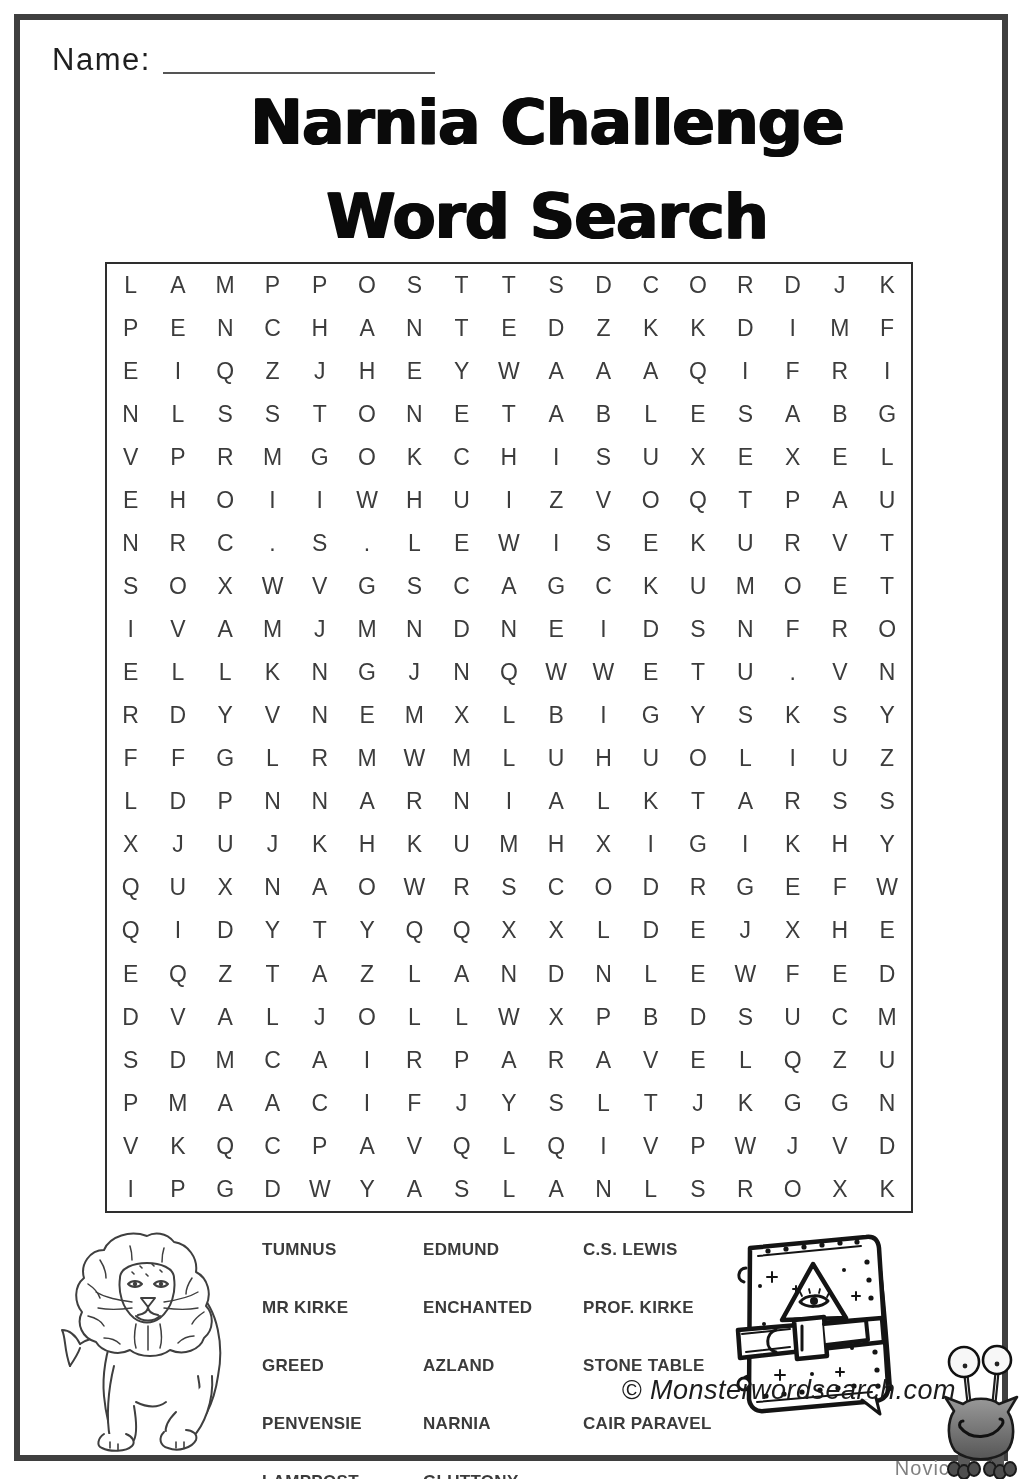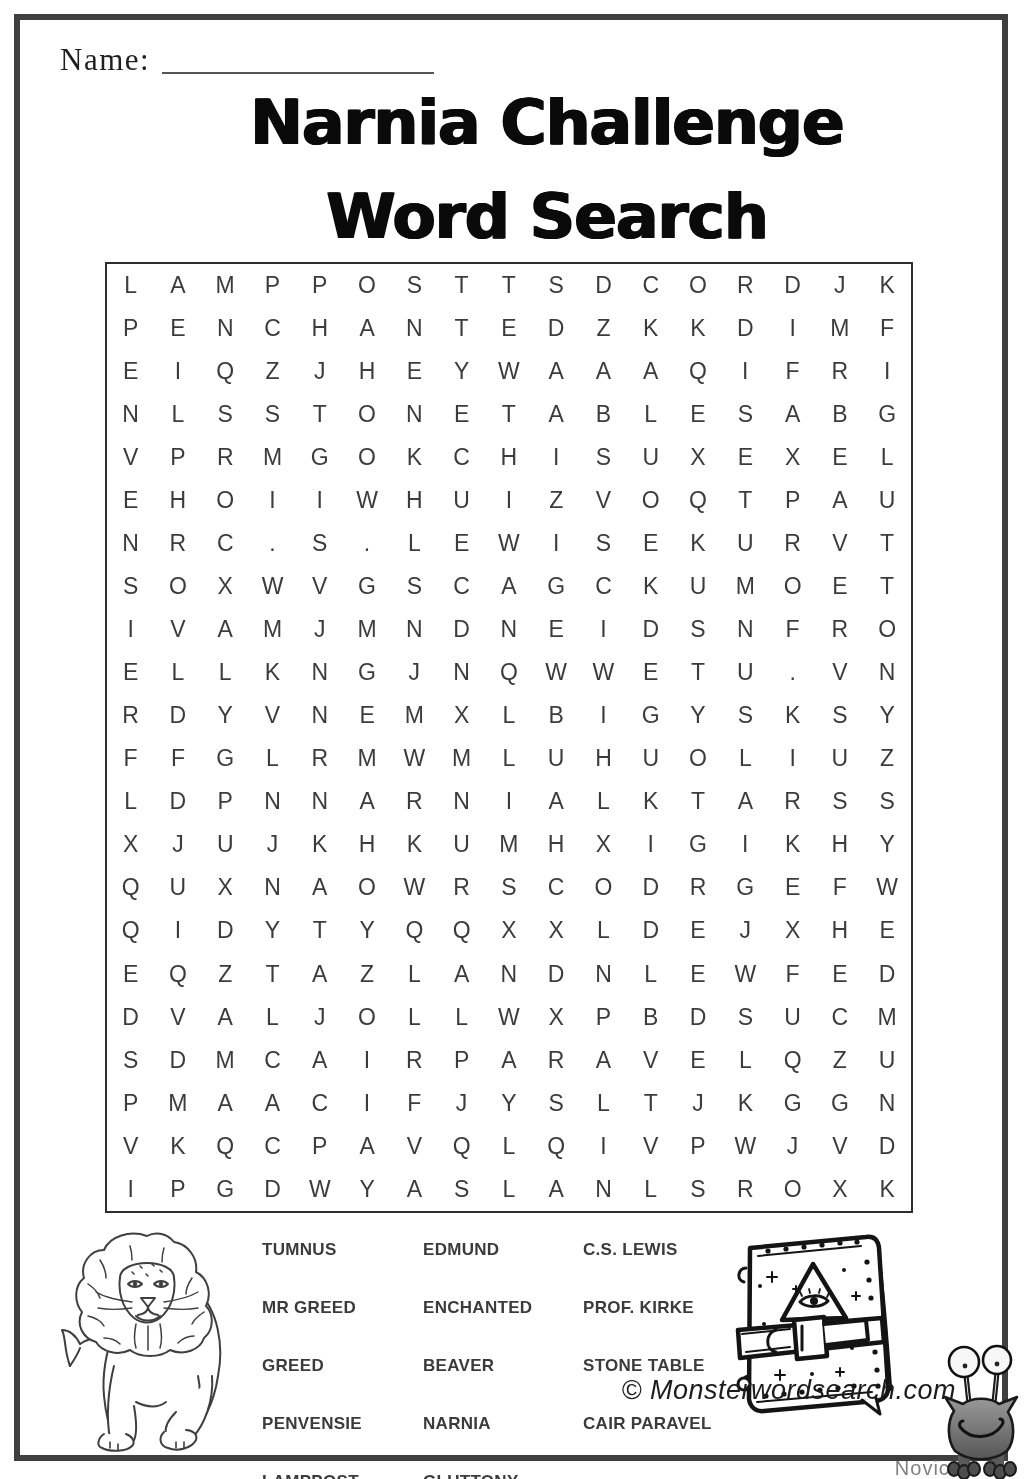--- a/index.html
+++ b/index.html
@@ -1,21 +1,21 @@
 <!DOCTYPE html>
 <html><head>
 <meta charset="utf-8">
 <style>
   html,body{margin:0;padding:0;}
   body{width:1024px;height:1479px;position:relative;background:#fff;overflow:hidden;
        font-family:"Liberation Sans",sans-serif;}
   .frame{position:absolute;left:14px;top:14px;right:16px;bottom:18px;
          border:6px solid #3f3f3f;pointer-events:none;}
   
-  .name-row{position:absolute;left:60px;top:42px;display:flex;align-items:flex-end;font-family:Liberation Serif, serif;}
+  .name-row{position:absolute;left:52px;top:42px;display:flex;align-items:flex-end;}
   .name-label{font-size:31px;color:#1f1f1f;letter-spacing:1.5px;font-weight:400;}
   .name-line{width:272px;border-bottom:2px solid #555;margin-left:12px;margin-bottom:4px;}
   
   .title{position:absolute;left:0;top:76px;width:100%;text-align:center;
          font-family:"DejaVu Sans",sans-serif;font-weight:bold;color:#0a0a0a;
          font-size:63px;line-height:94px;letter-spacing:-1px;
          text-shadow:1px 0 0 #0a0a0a, -1px 0 0 #0a0a0a;padding-left:35px;}
   
   .grid-box{position:absolute;left:105px;top:262px;width:808px;height:951px;
             border:2px solid #2e2e2e;display:flex;flex-direction:column;
@@ -472,25 +472,25 @@
         <span class="grid-cell">O</span>
         <span class="grid-cell">X</span>
         <span class="grid-cell">K</span>
       </div>
     </div>
 
   <div class="word-bank" id="word-bank">
       <div class="word-item">TUMNUS</div>
       <div class="word-item">EDMUND</div>
       <div class="word-item">C.S. LEWIS</div>
-      <div class="word-item">MR GREED</div>
+      <div class="word-item">MR KIRKE</div>
       <div class="word-item">ENCHANTED</div>
       <div class="word-item">PROF. KIRKE</div>
       <div class="word-item">GREED</div>
-      <div class="word-item">BEAVER</div>
+      <div class="word-item">AZLAND</div>
       <div class="word-item">STONE TABLE</div>
       <div class="word-item">PENVENSIE</div>
       <div class="word-item">NARNIA</div>
       <div class="word-item">CAIR PARAVEL</div>
       <div class="word-item">LAMPPOST</div>
       <div class="word-item">GLUTTONY</div>
     </div>
 
   <div class="art" style="left:52px;top:1226px;">
     <svg width="190" height="230" viewBox="0 0 190 230">

